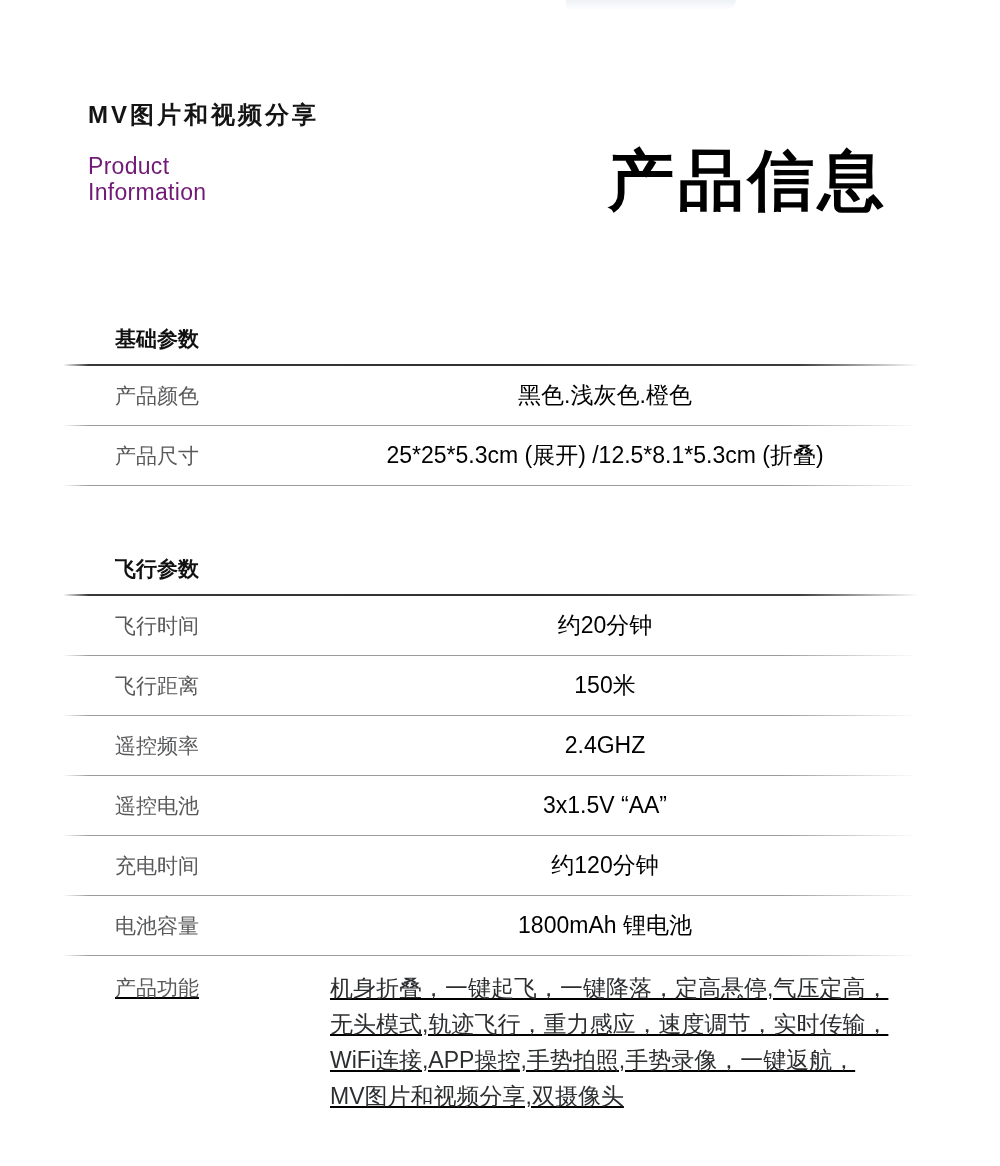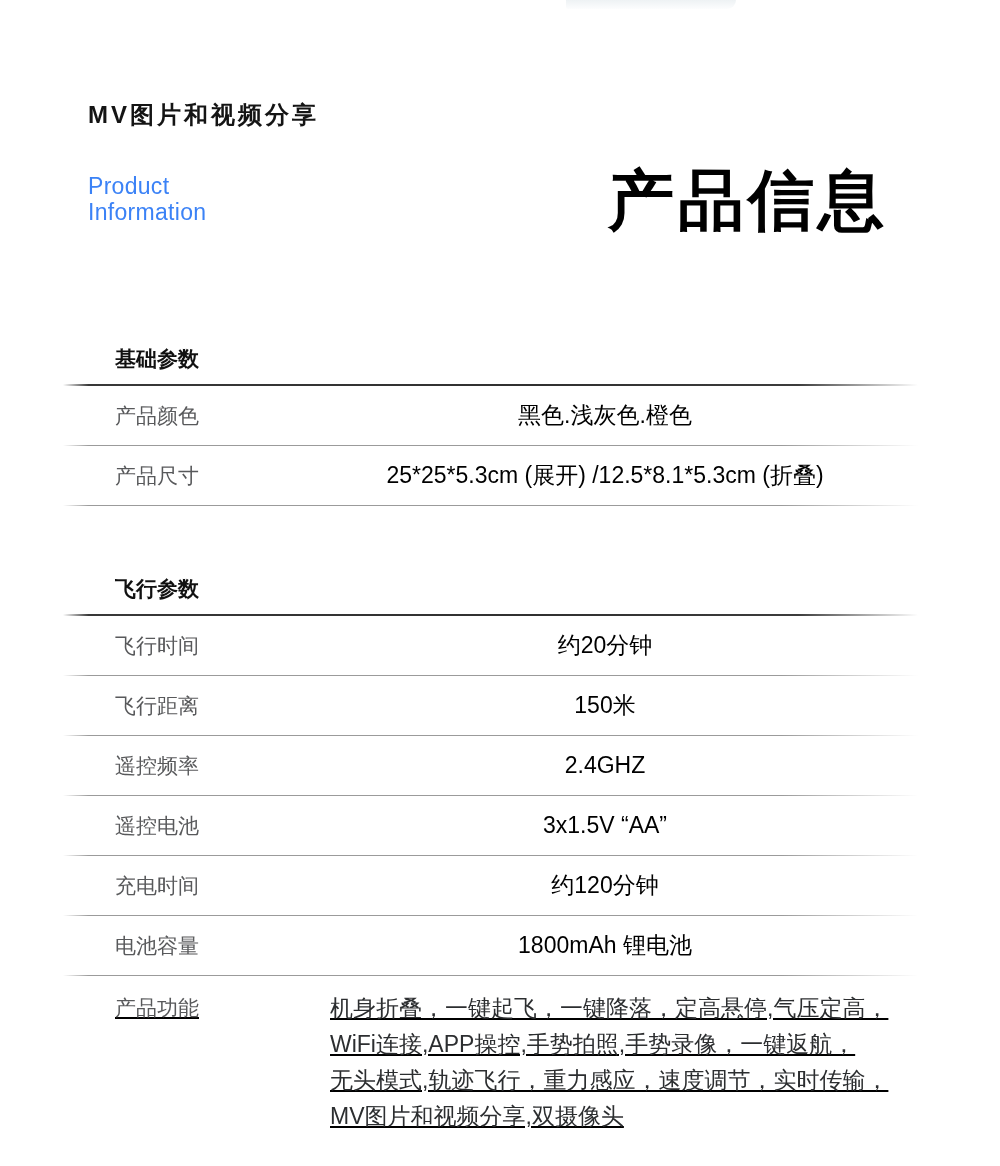--- a/index.html
+++ b/index.html
@@ -24,23 +24,23 @@
 
   .header {
     display:flex; justify-content:space-between; align-items:flex-end;
     padding:99px 116px 0 88px;
   }
   .brand {
     font-size:24px; font-weight:700; letter-spacing:3px;
     color:#141414; white-space:nowrap;
   }
   .subtitle {
-    margin-top:42px;
+    margin-top:22px;
     font-size:23px; line-height:26px; letter-spacing:.3px;
-    color:#3b82f6;
+    color:#701a75;
   }
   .cn-title {
     font-size:66px; font-weight:900; line-height:1;
     letter-spacing:4px; margin:0 -4px -8px 0;
     color:#000000; white-space:nowrap;
   }
 
   .content { width:855px; margin:120px 0 0 63px; }
 
   .section + .section { margin-top:69px; }
@@ -155,21 +155,21 @@
       <div class="row">
         <div class="row-label">电池容量</div>
         <div class="row-value">1800mAh 锂电池</div>
       </div>
       <div class="hr-light"></div>
 
       <div class="row feature">
         <div class="row-label">产品功能</div>
         <div class="feature-lines">
           <div>机身折叠，一键起飞，一键降落，定高悬停,气压定高，</div>
+          <div>无头模式,轨迹飞行，重力感应，速度调节，实时传输，</div>
           <div>WiFi连接,APP操控,手势拍照,手势录像，一键返航，</div>
-          <div>无头模式,轨迹飞行，重力感应，速度调节，实时传输，</div>
           <div>MV图片和视频分享,双摄像头</div>
         </div>
       </div>
     </section>
 
   </main>
 </div>
 
 </body></html>

